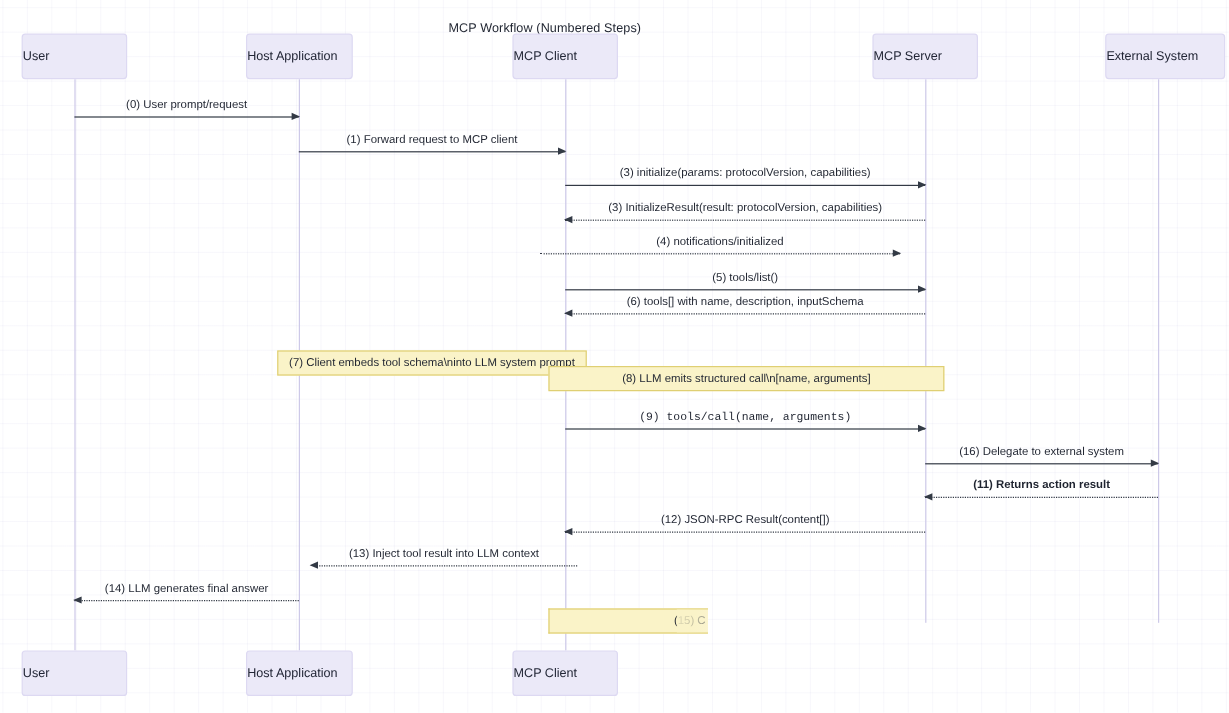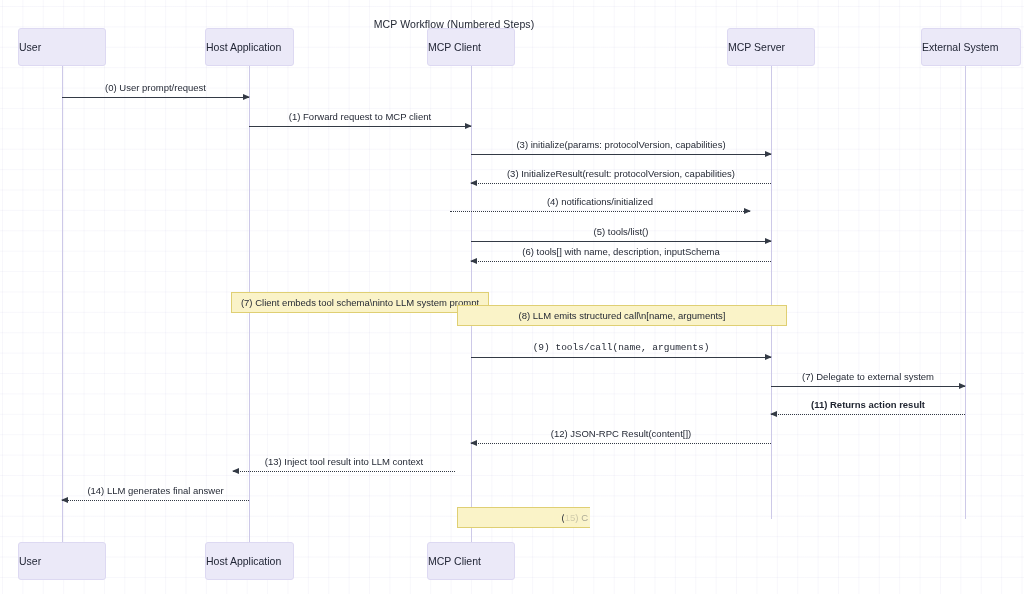--- a/index.html
+++ b/index.html
@@ -193,33 +193,33 @@
         <div class="label">(6) tools[] with name, description, inputSchema</div>
       </div>
       <div class="msg to-right" style="left: 471px; top: 357px; width: 300px; font-family: Liberation Mono, monospace;">
         <div class="line"></div>
         <div class="head"></div>
         <div class="label">(9) tools/call(name, arguments)</div>
       </div>
       <div class="msg to-right" style="left: 771px; top: 386px; width: 194px;">
         <div class="line"></div>
         <div class="head"></div>
-        <div class="label">(7) Delegate to external system</div>
+        <div class="label">(16) Delegate to external system</div>
       </div>
       <div class="msg dotted to-left" style="left: 771px; top: 414px; width: 194px; font-weight: bold;">
         <div class="line"></div>
         <div class="head"></div>
         <div class="label">(11) Returns action result</div>
       </div>
       <div class="msg dotted to-left" style="left: 471px; top: 443px; width: 300px;">
         <div class="line"></div>
         <div class="head"></div>
         <div class="label">(12) JSON-RPC Result(content[])</div>
       </div>
-      <div class="msg dotted to-left" style="left: 233px; top: 471px; width: 222px;">
+      <div class="msg dotted to-left" style="left: 259px; top: 471px; width: 222px;">
         <div class="line"></div>
         <div class="head"></div>
         <div class="label">(13) Inject tool result into LLM context</div>
       </div>
       <div class="msg dotted to-left" style="left: 62px; top: 500px; width: 187px;">
         <div class="line"></div>
         <div class="head"></div>
         <div class="label">(14) LLM generates final answer</div>
       </div>
     </div>

